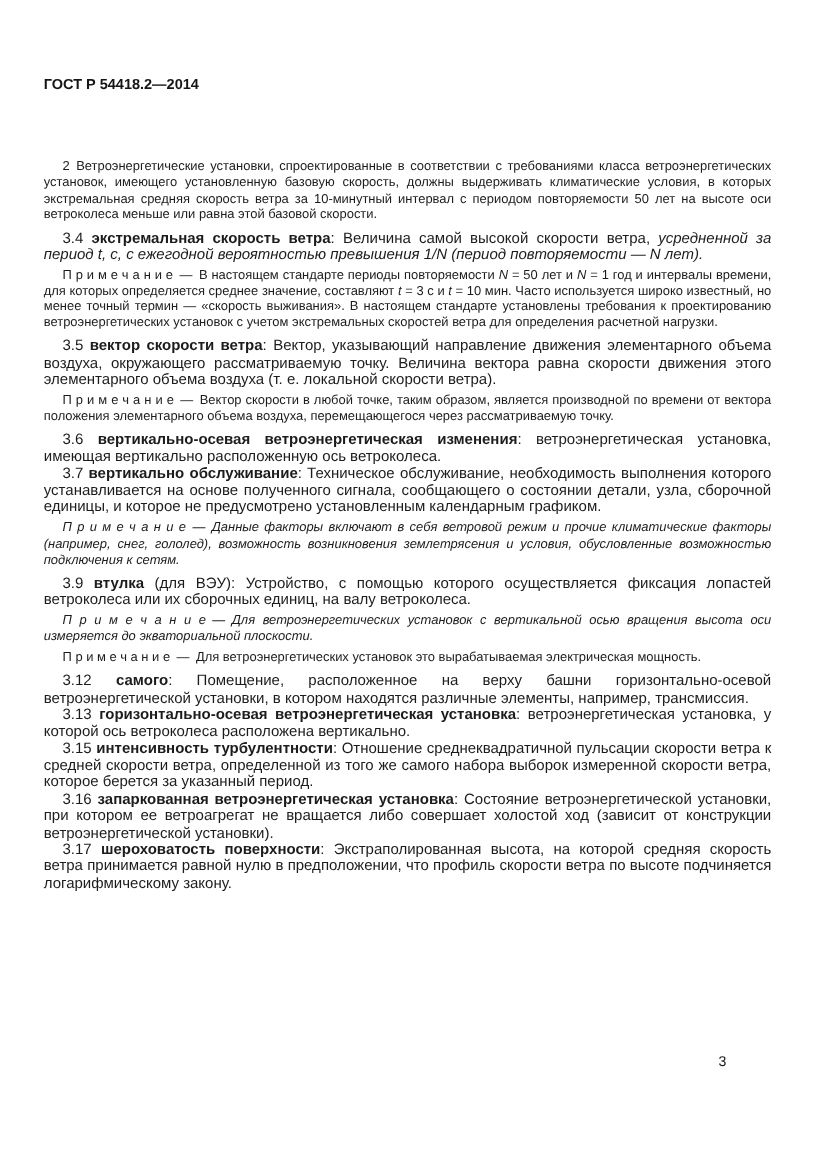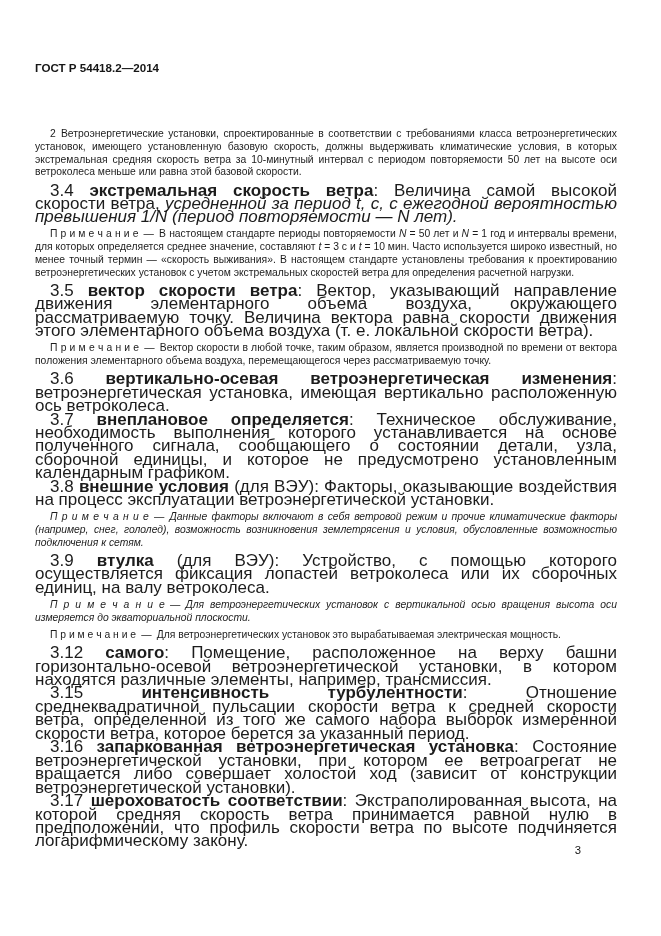--- a/index.html
+++ b/index.html
@@ -28,21 +28,21 @@
     top:91px; left:35px; width:582px;
     text-align:justify;
     hyphens:auto;
     margin-top:37px;
   }
   .content p {
     margin:0;
     text-indent:15px;
   }
   .content p.term {
-    font-size:17px;
+    font-size:12px;
     line-height:13.45px;
   }
   .content p.note {
     font-size:10.35px;
     line-height:12.75px;
     margin:4.5px 0;
   }
   .content p:first-child { margin-top:0; }
   .b { font-weight:bold; }
   .i { font-style:italic; }
@@ -61,26 +61,26 @@
 <div class="page">
   <div class="header">ГОСТ Р 54418.2—2014</div>
 
   <div class="content" id="document-body">
       <p class="note"><span class="r">2 Ветроэнергетические установки, спроектированные в соответствии с требованиями класса ветроэнергетических установок, имеющего установленную базовую скорость, должны выдерживать климатические условия, в которых экстремальная средняя скорость ветра за 10-минутный интервал с периодом повторяемости 50 лет на высоте оси ветроколеса меньше или равна этой базовой скорости.</span></p>
       <p class="term"><span class="r">3.4 </span><span class="b">экстремальная скорость ветра</span><span class="r">: Величина самой высокой скорости ветра, </span><span class="i">усредненной за период t, с, с ежегодной вероятностью превышения 1/N (период повторяемости — N лет).</span></p>
       <p class="note"><span class="r">П р и м е ч а н и е — В настоящем стандарте периоды повторяемости </span><span class="i">N</span><span class="r"> = 50 лет и </span><span class="i">N</span><span class="r"> = 1 год и интервалы времени, для которых определяется среднее значение, составляют </span><span class="i">t</span><span class="r"> = 3 с и </span><span class="i">t</span><span class="r"> = 10 мин. Часто используется широко известный, но менее точный термин — «скорость выживания». В настоящем стандарте установлены требования к проектированию ветроэнергетических установок с учетом экстремальных скоростей ветра для определения расчетной нагрузки.</span></p>
       <p class="term"><span class="r">3.5 </span><span class="b">вектор скорости ветра</span><span class="r">: Вектор, указывающий направление движения элементарного объема воздуха, окружающего рассматриваемую точку. Величина вектора равна скорости движения этого элементарного объема воздуха (т. е. локальной скорости ветра).</span></p>
       <p class="note"><span class="r">П р и м е ч а н и е — Вектор скорости в любой точке, таким образом, является производной по времени от вектора положения элементарного объема воздуха, перемещающегося через рассматриваемую точку.</span></p>
       <p class="term"><span class="r">3.6 </span><span class="b">вертикально-осевая ветроэнергетическая изменения</span><span class="r">: ветроэнергетическая установка, имеющая вертикально расположенную ось ветроколеса.</span></p>
-      <p class="term"><span class="r">3.7 </span><span class="b">внеплановое определяется</span><span class="r">: Техническое обслуживание, необходимость выполнения которого устанавливается на основе полученного сигнала, сообщающего о состоянии детали, узла, сборочной единицы, и которое не предусмотрено установленным календарным графиком.</span></p>
-      <p class="term"><span class="r">3.8 </span><span class="b">внешние условия</span><span class="r"> (для ВЭУ): Факторы, оказывающие воздействия на процесс эксплуатации ветроэнергетической установки.</span></p>
+      <p class="term"><span class="r">3.7 </span><span class="b">вертикально обслуживание</span><span class="r">: Техническое обслуживание, необходимость выполнения которого устанавливается на основе полученного сигнала, сообщающего о состоянии детали, узла, сборочной единицы, и которое не предусмотрено установленным календарным графиком.</span></p>
       <p class="note"><span class="i">П р и м е ч а н и е — Данные факторы включают в себя ветровой режим и прочие климатические факторы (например, снег, гололед), возможность возникновения землетрясения и условия, обусловленные возможностью подключения к сетям.</span></p>
       <p class="term"><span class="r">3.9 </span><span class="b">втулка</span><span class="r"> (для ВЭУ): Устройство, с помощью которого осуществляется фиксация лопастей ветроколеса или их сборочных единиц, на валу ветроколеса.</span></p>
       <p class="note"><span class="i">П р и м е ч а н и е — Для ветроэнергетических установок с вертикальной осью вращения высота оси измеряется до экваториальной плоскости.</span></p>
       <p class="note"><span class="r">П р и м е ч а н и е — Для ветроэнергетических установок это вырабатываемая электрическая мощность.</span></p>
       <p class="term"><span class="r">3.12 </span><span class="b">самого</span><span class="r">: Помещение, расположенное на верху башни горизонтально-осевой ветроэнергетической установки, в котором находятся различные элементы, например, трансмиссия.</span></p>
+      <p class="term"><span class="r">3.13 </span><span class="b">горизонтально-осевая ветроэнергетическая установка</span><span class="r">: ветроэнергетическая установка, у которой ось ветроколеса расположена вертикально.</span></p>
       <p class="term"><span class="r">3.15 </span><span class="b">интенсивность турбулентности</span><span class="r">: Отношение среднеквадратичной пульсации скорости ветра к средней скорости ветра, определенной из того же самого набора выборок измеренной скорости ветра, которое берется за указанный период.</span></p>
       <p class="term"><span class="r">3.16 </span><span class="b">запаркованная ветроэнергетическая установка</span><span class="r">: Состояние ветроэнергетической установки, при котором ее ветроагрегат не вращается либо совершает холостой ход (зависит от конструкции ветроэнергетической установки).</span></p>
-      <p class="term"><span class="r">3.17 </span><span class="b">шероховатость соответствии</span><span class="r">: Экстраполированная высота, на которой средняя скорость ветра принимается равной нулю в предположении, что профиль скорости ветра по высоте подчиняется логарифмическому закону.</span></p>
+      <p class="term"><span class="r">3.17 </span><span class="b">шероховатость поверхности</span><span class="r">: Экстраполированная высота, на которой средняя скорость ветра принимается равной нулю в предположении, что профиль скорости ветра по высоте подчиняется логарифмическому закону.</span></p>
     </div>
 
   <div class="pagenum">3</div>
 </div>
 
 </body></html>

